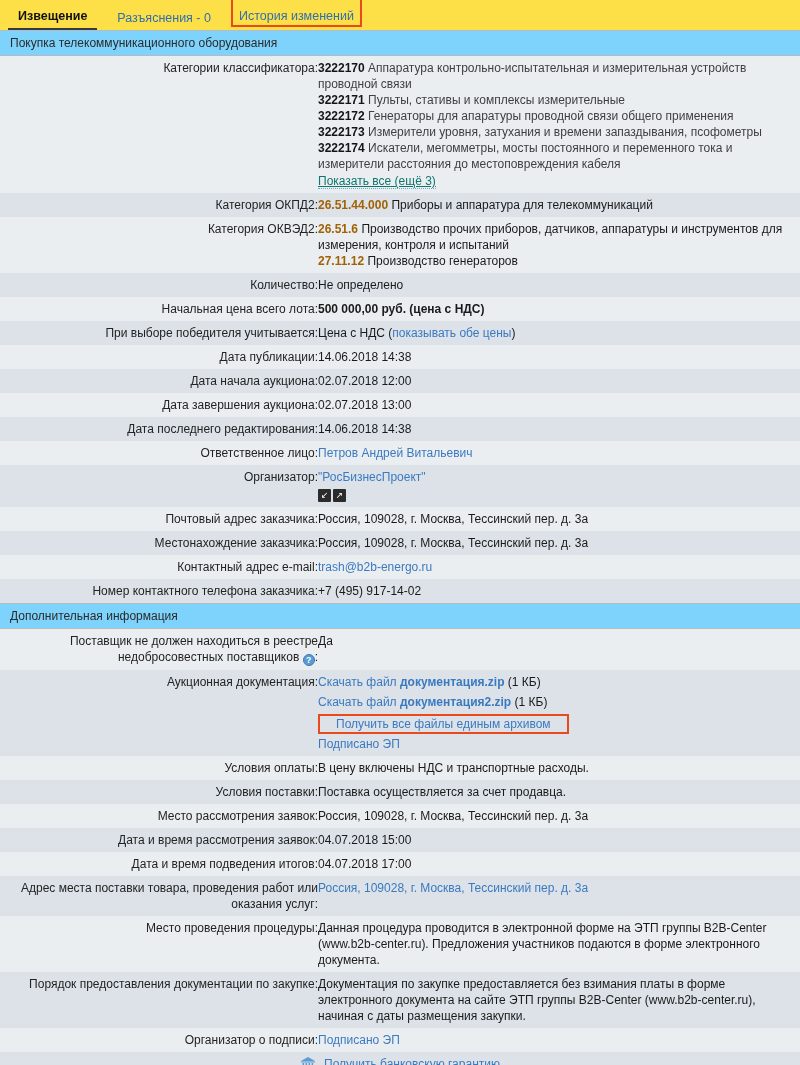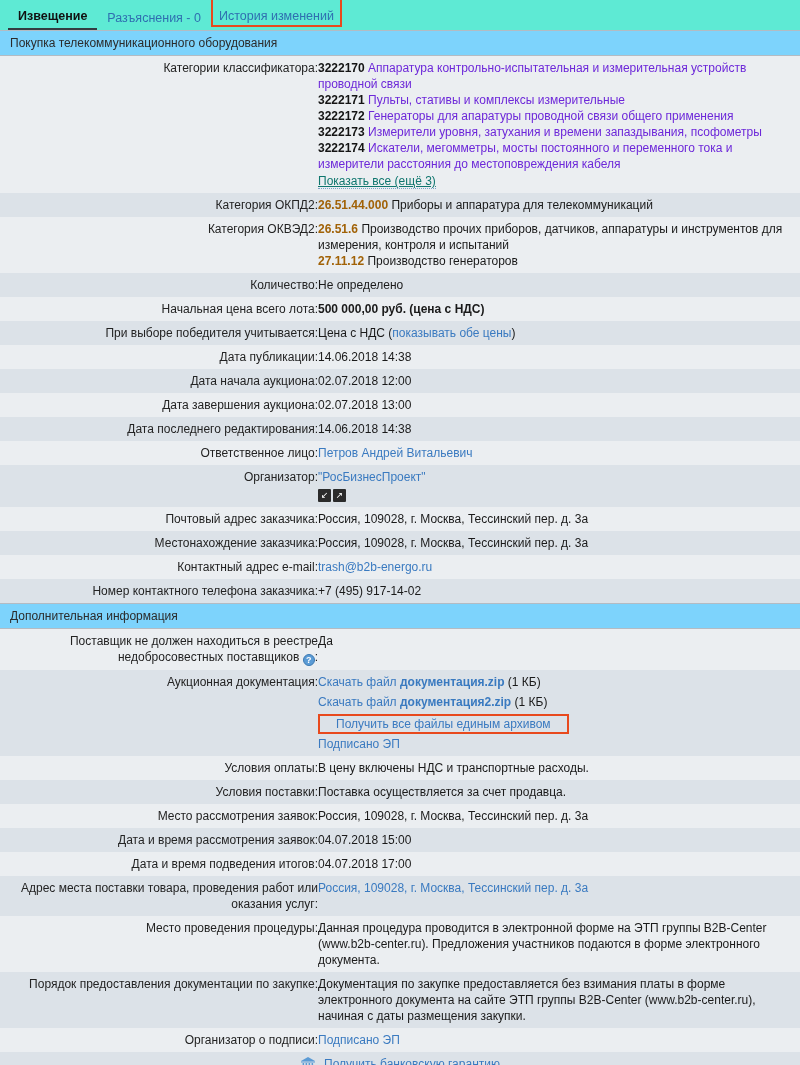--- a/index.html
+++ b/index.html
@@ -14,22 +14,23 @@
     color: #1a1a1a;
     -webkit-font-smoothing: antialiased;
   }
 
   
   .tabbar {
     height: 30px;
     display: flex;
     align-items: flex-end;
     padding: 0 0 0 8px;
-    background: #5eead4;
+    background: #fde047;
     box-sizing: border-box;
+    gap: 10px;
   }
   .tab {
     font-size: 12.5px;
     padding: 0 10px 5px 10px;
     color: #2f6fb0;
     cursor: pointer;
     white-space: nowrap;
     line-height: 14px;
   }
   .tab.active {
@@ -97,21 +98,21 @@
   .boxed-link {
     border: 2px solid #e8491d;
     padding: 1px 16px;
     display: inline-block;
     color: #3a7ac0;
     cursor: pointer;
     line-height: 14px;
   }
   .cls-line { display: block; }
   .cls-line .num { color: #141414; font-weight: bold; text-align: right; }
-  .cls-line .nm { color: #6d28d9; cursor: pointer; font-weight: normal; }
+  .cls-line .nm { color: #404040; cursor: pointer; font-weight: normal; }
 
   
   .mini-btn {
     display: inline-block;
     width: 13px;
     height: 13px;
     background: #2b2b2b;
     color: #ffffff;
     font-size: 9px;
     line-height: 13px;

